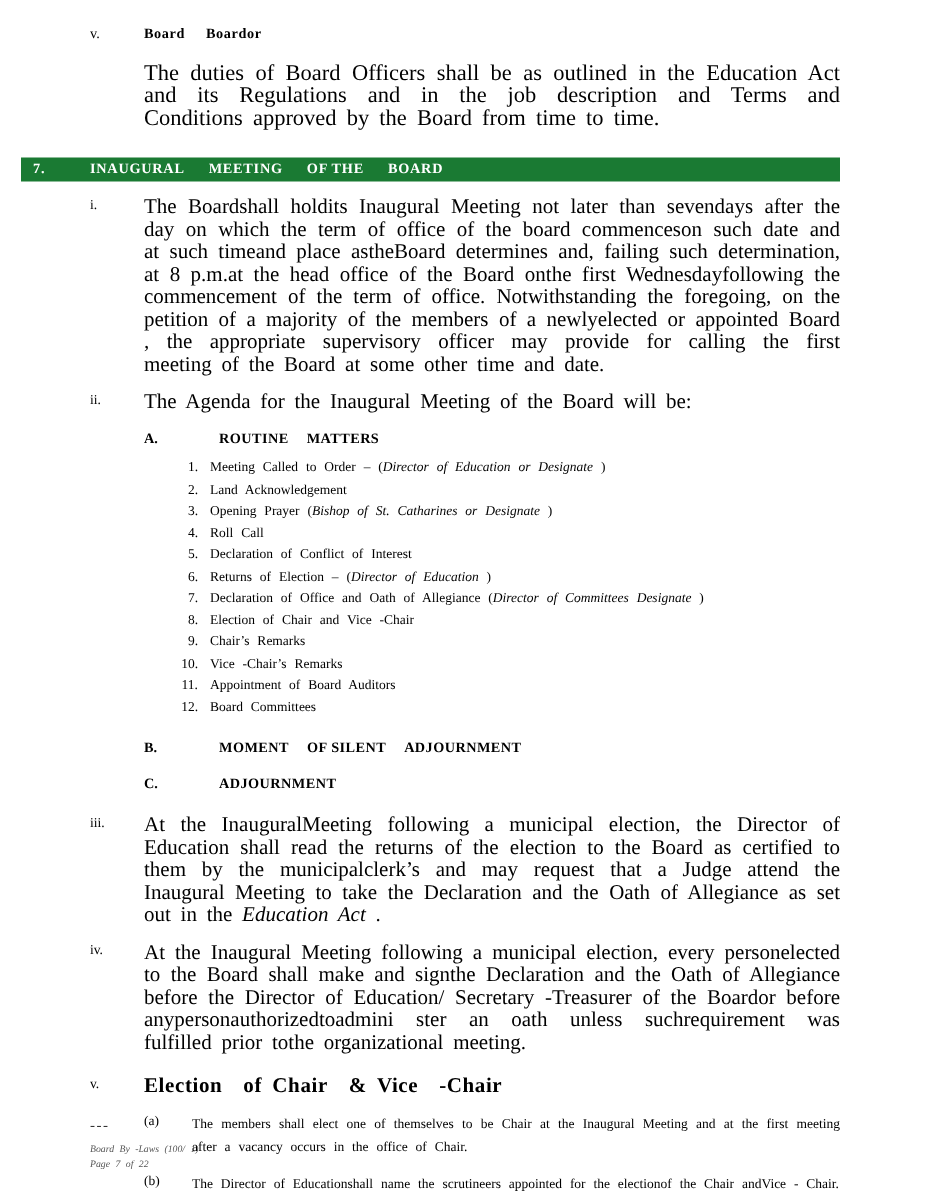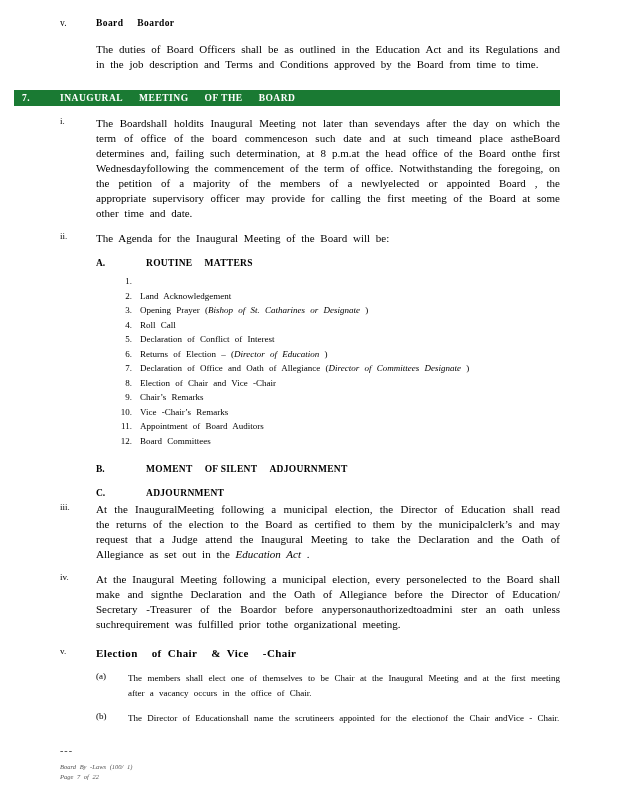--- a/index.html
+++ b/index.html
@@ -51,21 +51,21 @@
     font-size: 9.5px;
   }
   .heading-sm {
     font-size: 9.5px;
     font-weight: bold;
     letter-spacing: 0.4px;
   }
   .heading-sm span { margin-right: 14px; }
 
   .para {
-    font-size: 11px;
+    font-size: 15px;
     line-height: 15px;
     word-spacing: 3px;
   }
   .para.ind {
     margin-left: 36px;
   }
   .gap-14 { height: 14px; }
   .gap-18 { height: 18px; }
 
   
@@ -91,21 +91,21 @@
   .rom {
     display: flex;
     margin-top: 10px;
   }
   .rom .mk {
     flex: 0 0 36px;
     font-size: 9px;
   }
   .rom .tx {
     flex: 1;
-    font-size: 11px;
+    font-size: 14px;
     line-height: 15px;
     word-spacing: 3px;
     text-align: justify;
   }
   i, .ital { font-style: italic; }
 
   
   .alpha {
     display: flex;
     margin-top: 12px;
@@ -220,20 +220,21 @@
     <div class="alpha">
       <div class="mk">A.</div>
       <div class="tx">
         <span>ROUTINE</span><span>MATTERS</span>
       </div>
     </div>
 
     <ul class="numlist">
       <li>
           <span class="n">1.</span>
+          <span><span>Meeting   Called   to Order  – (</span><i>Director   of Education    or Designate</i><span> )</span></span>
         </li>
       <li>
           <span class="n">2.</span>
           <span><span>Land   Acknowledgement</span><i></i><span></span></span>
         </li>
       <li>
           <span class="n">3.</span>
           <span><span>Opening   Prayer  (</span><i>Bishop  of St. Catharines    or Designate</i><span> )</span></span>
         </li>
       <li>
@@ -281,21 +282,21 @@
       </div>
     </div>
 
     <div class="alpha" style="margin-top:14px;">
       <div class="mk">C.</div>
       <div class="tx">
         <span>ADJOURNMENT</span>
       </div>
     </div>
 
-    <div class="rom" style="margin-top:4px;">
+    <div class="rom" style="margin-top:15px;">
       <div class="mk">iii.</div>
       <div class="tx"><span>At the InauguralMeeting        following    a municipal    election,   the Director  of Education    shall read   the  returns  of the election   to the Board  as certified   to them  by the municipalclerk’s     and may   request  that a Judge  attend  the  Inaugural   Meeting  to take the Declaration     and the Oath  of   Allegiance    as set out  in the </span><i>Education   Act</i><span> .</span></div>
     </div>
 
     <div class="rom">
       <div class="mk">iv.</div>
       <div class="tx"><span>At the Inaugural   Meeting  following   a municipal   election,  every personelected     to the Board   shall  make  and signthe   Declaration     and the Oath  of Allegiance   before  the Director   of   Education/   Secretary -Treasurer  of the Boardor   before  anypersonauthorizedtoadmini              ster  an   oath  unless  suchrequirement      was fulfilled  prior  tothe  organizational    meeting.</span><i></i><span></span></div>
     </div>
 
     <div class="rom" style="margin-top:14px;">

